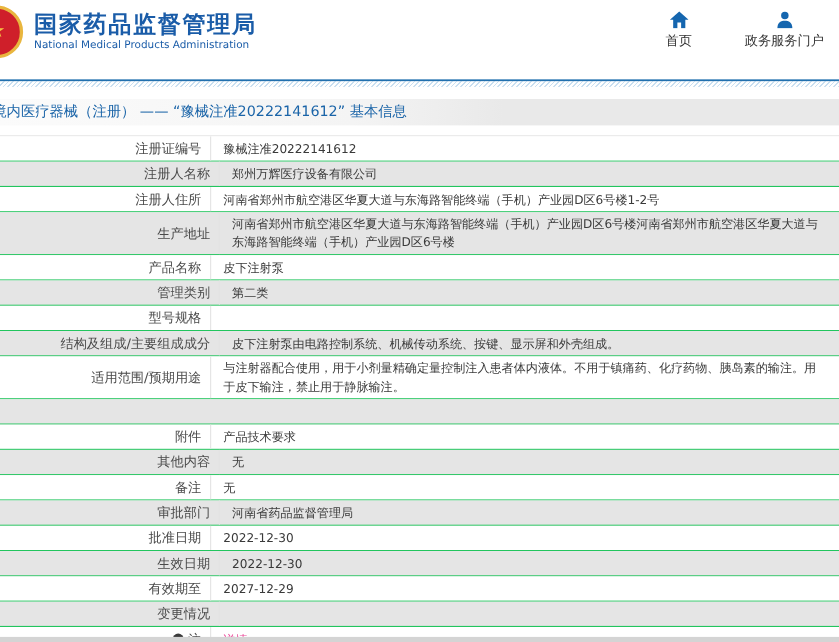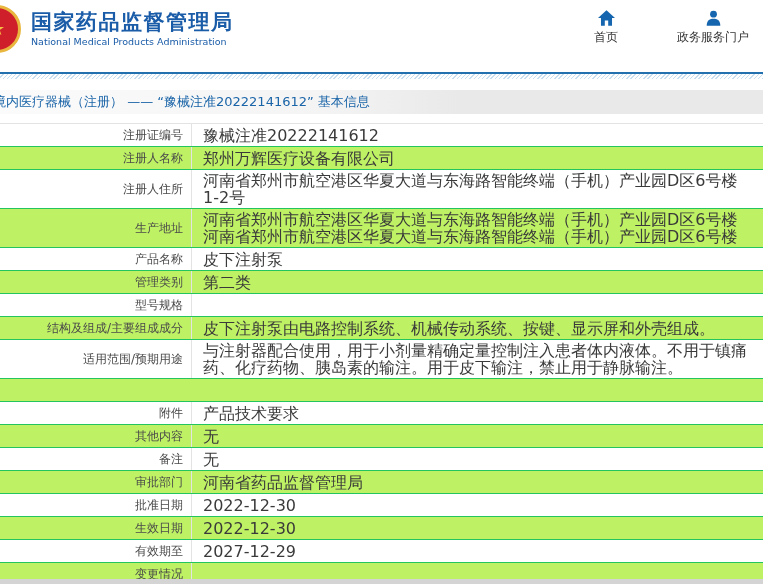--- a/index.html
+++ b/index.html
@@ -21,21 +21,21 @@
     position:absolute; left:31px; top:8px; font-size:21px; font-weight:bold;
     color:#1a5ca8; letter-spacing:1.5px; white-space:nowrap;
   }
   .logo-en {
     position:absolute; left:31px; top:36px; font-size:9.5px; color:#1a5ca8; white-space:nowrap;
   }
   .query {
     position:absolute; left:221px; top:16px; display:flex; align-items:center; gap:4px;
     font-size:15px; font-weight:600; color:#2b2b2b; cursor:pointer;
   }
-  .nav { position:absolute; right:14px; top:10px; display:flex; gap:51px; }
+  .nav { position:absolute; right:14px; top:10px; display:flex; gap:40px; }
   .nav-item {
     display:flex; flex-direction:column; align-items:center; gap:3px;
     font-size:12px; color:#333; cursor:pointer; min-width:40px;
   }
   .nav-item svg { display:block; }
   
   .blue-line { height:2px; background:#2270ae; }
   .hatch {
     height:5px;
     background:repeating-linear-gradient(135deg,#ffffff 0 2px,#c9dff0 2px 3px);
@@ -43,30 +43,30 @@
   
   .title-bar {
     margin-top:11px; height:24px; line-height:24px; overflow:hidden; white-space:nowrap;
     background:linear-gradient(90deg,#fbfbfb 0%,#f4f4f4 42%,#e9e9e9 60%,#e9e9e9 100%);
     color:#1a64a8; font-size:13px;
   }
   .title-bar .title-text { margin-left:-7px; }
   
   .table { margin-top:9px; border-top:1px solid #e3e3e3; }
   .row { display:flex; border-bottom:1px solid #22c55e; background:#fff; }
-  .row.alt { background:#bef264; }
+  .row.alt { background:#e5e5e5;padding-left:8px; }
   .cell-label {
     width:192px; flex:0 0 192px; padding:2px 8px 2px 4px;
     display:flex; align-items:center; justify-content:flex-end; gap:4px;
     text-align:right; font-size:12px; line-height:17px; color:#4a4a4a;
     border-right:1px solid #e3e3e3; min-height:22px;
   }
   .cell-value {
     flex:1; padding:2px 11px; display:flex; align-items:center;
-    font-size:16px; line-height:17px; color:#3a3a3a; min-height:22px;
+    font-size:11px; line-height:17px; color:#3a3a3a; min-height:22px;
   }
   .link { color:#ec4899; cursor:pointer; }
   .note-icon {
     width:10px; height:10px; background:#3b3b3b; border-radius:50%;
     display:inline-block; position:relative; flex:0 0 10px;
   }
   .note-icon::after {
     content:""; position:absolute; left:1px; bottom:-3px;
     border:3px solid transparent; border-top-color:#3b3b3b; border-left-color:#3b3b3b;
     width:0; height:0;

